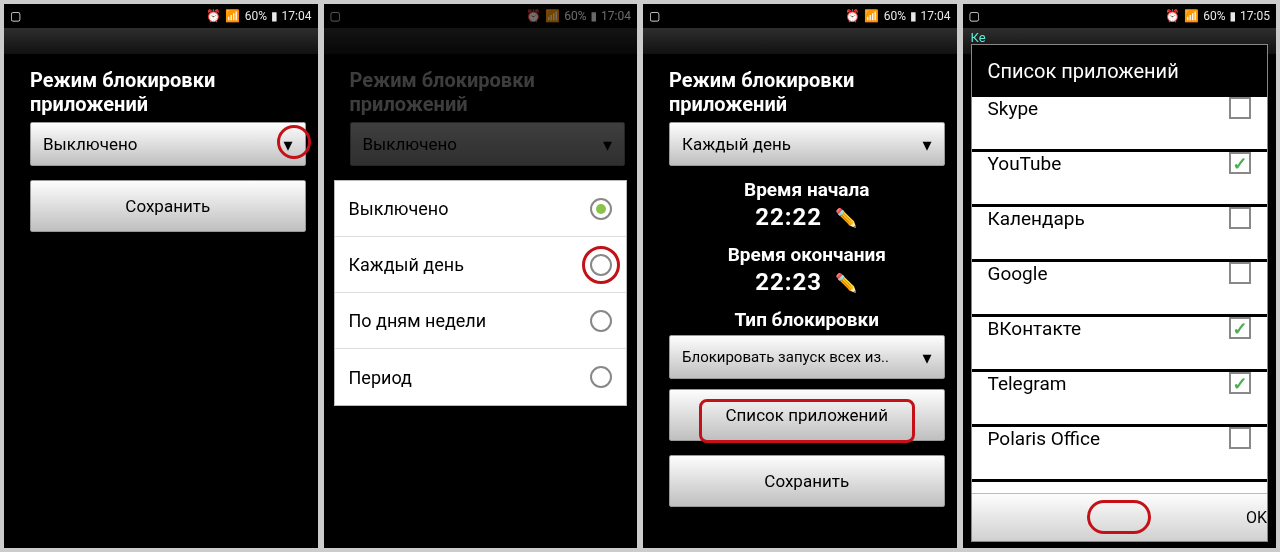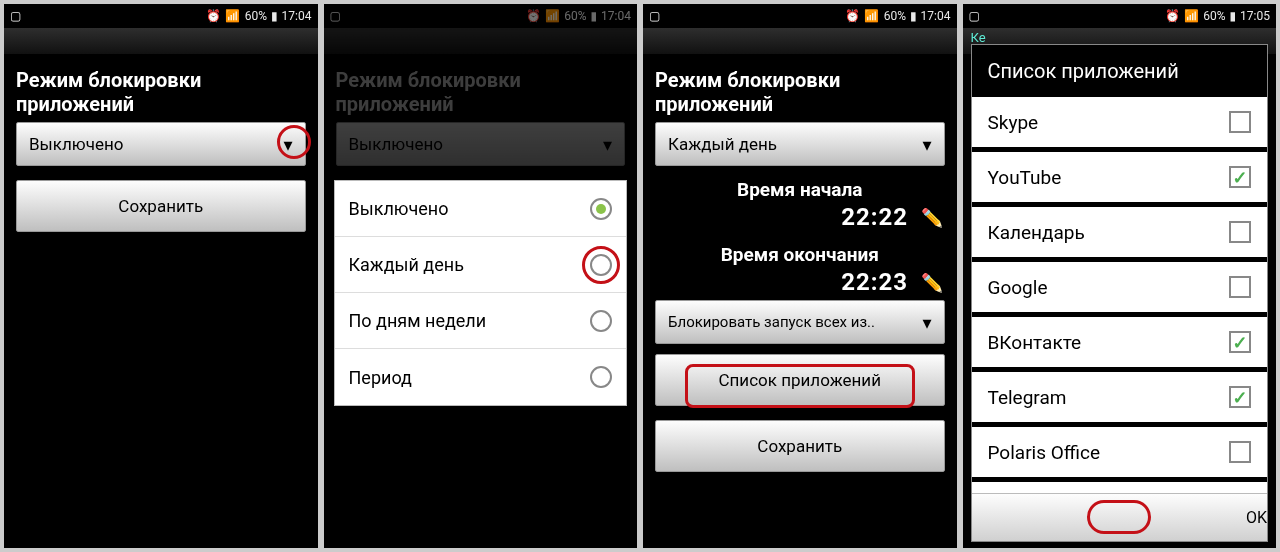--- a/index.html
+++ b/index.html
@@ -33,21 +33,21 @@
     color: #e8e8e8;
   }
   .status .left { display:flex; align-items:center; gap:4px;}
   .status .right { display:flex; align-items:center; gap:4px;}
   .ico { display:inline-block; }
   
   .titlebar {
     height: 26px;
     background: linear-gradient(#2e2e2e,#111);
   }
-  .content { padding: 6px 12px 0 12px; }
+  .content { padding: 6px 12px 0 12px; margin-left: 14px; }
   .heading {
     font-weight: 700;
     font-size: 20px;
     line-height: 1.2;
     padding: 8px 0 6px 0;
   }
   .spinner {
     position: relative;
     height: 44px;
     background: linear-gradient(#fdfdfd,#bfbfbf);
@@ -126,21 +126,21 @@
     background:#8bc34a;
   }
   
   .sec-title {
     text-align:center;
     font-weight:700;
     font-size:19px;
     margin-top:12px;
   }
   .time-row {
-    text-align:right;
+    text-align:center;
     font-weight:700;
     font-size:24px;
     letter-spacing:1px;
     margin-top:2px;
   }
   .pencil {
     display:inline-block;
     margin-left:6px;
     font-size:18px;
     vertical-align:1px;
@@ -161,24 +161,23 @@
   .appdlg .hdr {
     background:#000;
     color:#fff;
     padding:14px 16px;
     font-size:20px;
   }
   .applist { flex:1; overflow:hidden; }
   .approw {
     height:55px;
     display:flex;
-    align-items:center;
     padding:0 16px;
     font-size:19px;
-    border-bottom:5px solid #000000;
+    border-bottom:3px solid #000000;
   }
   .cbx {
     margin-left:auto;
     width:22px; height:22px;
     border:2px solid #888;
     display:flex; align-items:center; justify-content:center;
     color:#4caf50;
     font-weight:900;
     font-size:18px;
   }
@@ -295,20 +294,21 @@
         <span>22:22</span>
         <span class="pencil">✏️</span>
       </div>
 
       <div class="sec-title">Время окончания</div>
       <div class="time-row">
         <span>22:23</span>
         <span class="pencil">✏️</span>
       </div>
 
+      <div class="sec-title">Тип блокировки</div>
       <div class="spinner" style="margin-top:4px;font-size:15px;">
         <span>Блокировать запуск всех из..</span>
         <span class="caret">▾</span>
       </div>
 
       <div style="position:relative;">
         <div class="btn" style="margin-top:10px;">Список приложений</div>
         <div class="red-rect" style="left:30px;right:30px;top:10px;height:44px;"></div>
       </div>
 

